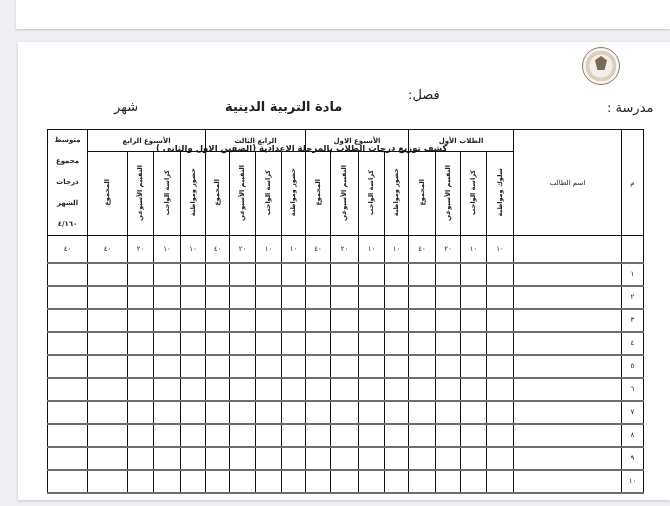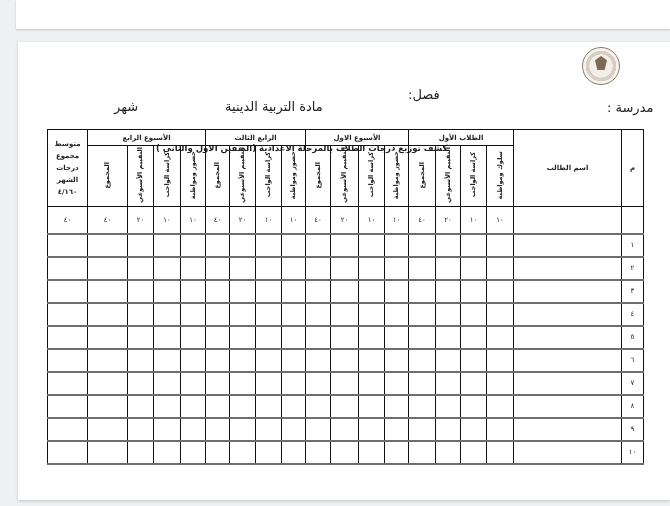--- a/index.html
+++ b/index.html
@@ -36,39 +36,39 @@
   table.grid td {
     border:1px solid #111; padding:0; text-align:center; vertical-align:middle;
     font-size:7px; color:#222; box-sizing:border-box;
   }
   table.grid tr.datarow td { border-top:2px solid #6e6e6e; border-bottom:2px solid #6e6e6e; }
   .week-head { font-weight:bold; font-size:7.5px; height:16px; }
   .vlab {
     writing-mode:vertical-rl; transform:rotate(180deg);
     font-size:6.5px; font-weight:bold; display:inline-block; line-height:1;
   }
-  .avg { font-size:7px; font-weight:bold; line-height:12px; direction:rtl; }
-  .name-head { font-size:7.5px; font-weight:bold; direction:rtl; }
+  .avg { font-size:7px; font-weight:bold; line-height:21px; direction:rtl; }
+  .name-head { font-size:7.5px; font-weight:normal; direction:rtl; }
   .num { font-size:7px; height:27px; direction:rtl; }
   .rownum { font-size:7px; text-align:center; }
 </style>
 </head>
 <body>
 
 <div class="page-prev"></div>
 
 <div class="page"></div>
 
 <div class="logo">
     <div class="eagle"></div>
   </div>
 
 <div class="txt" style="left:607px;top:100px;">مدرسة :</div>
 <div class="txt" style="left:408px;top:87px;">فصل:</div>
-<div class="txt" style="left:225px;top:99px;">مادة التربية الدينية</div>
+<div class="txt" style="left:225px;top:99px;font-weight:bold;">مادة التربية الدينية</div>
 <div class="txt" style="left:114px;top:99px;">شهر</div>
 <div class="txt title" style="left:156px;top:112px;margin-top:31px;">كشف توزيع درجات الطلاب بالمرحلة الاعدادية (الصفين الاول والثانى )</div>
 
 <table class="grid">
   <colgroup>
     <col style="width:40px">
       <col style="width:40px">
     <col style="width:26px">
       <col style="width:27px">
       <col style="width:25px">

